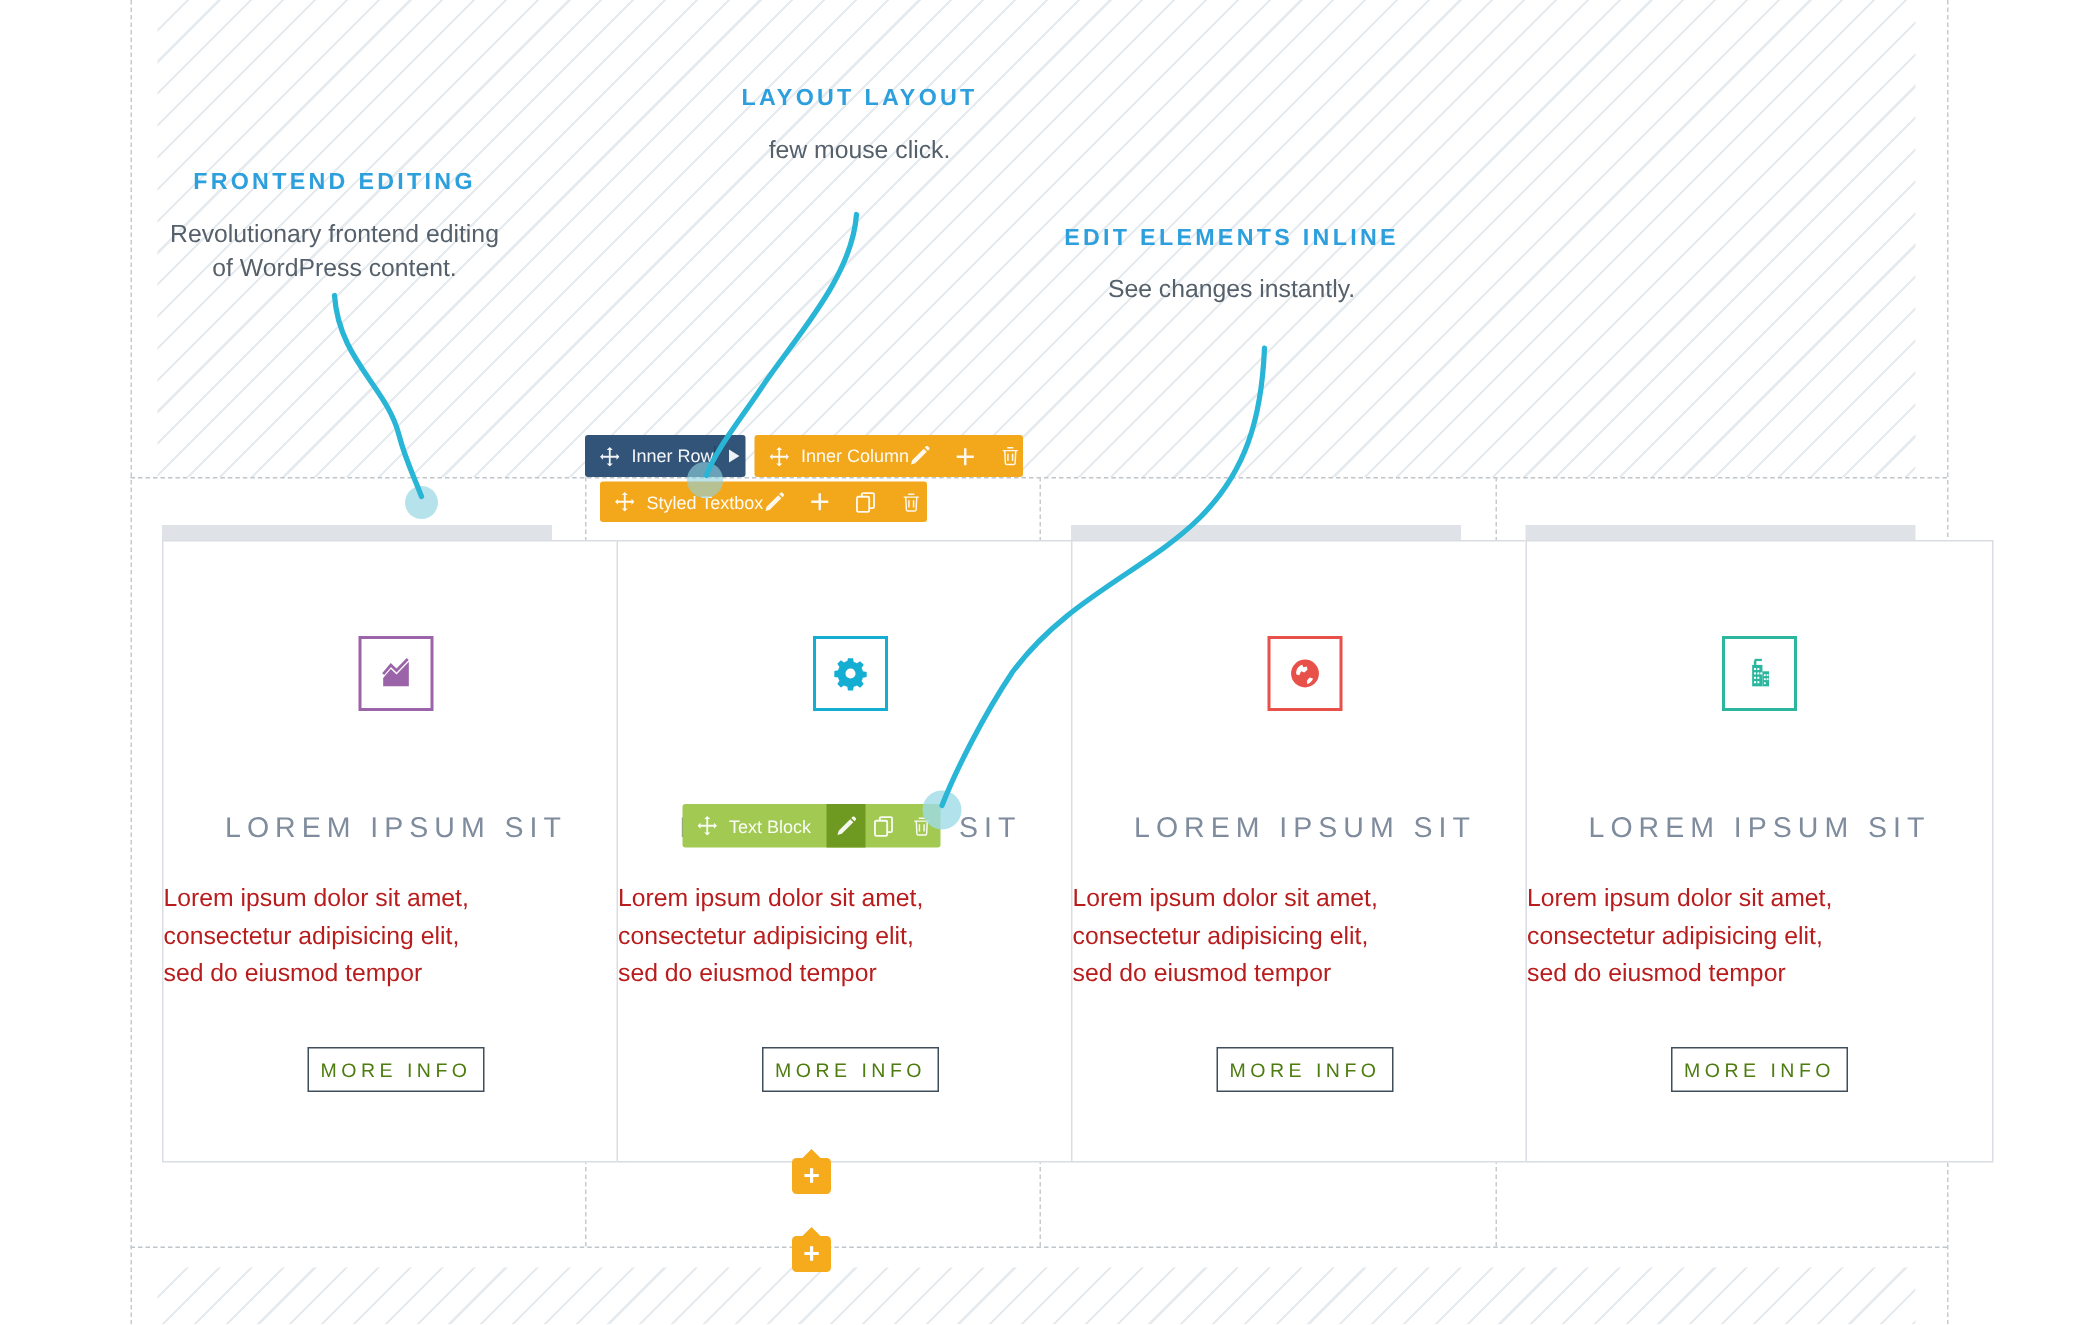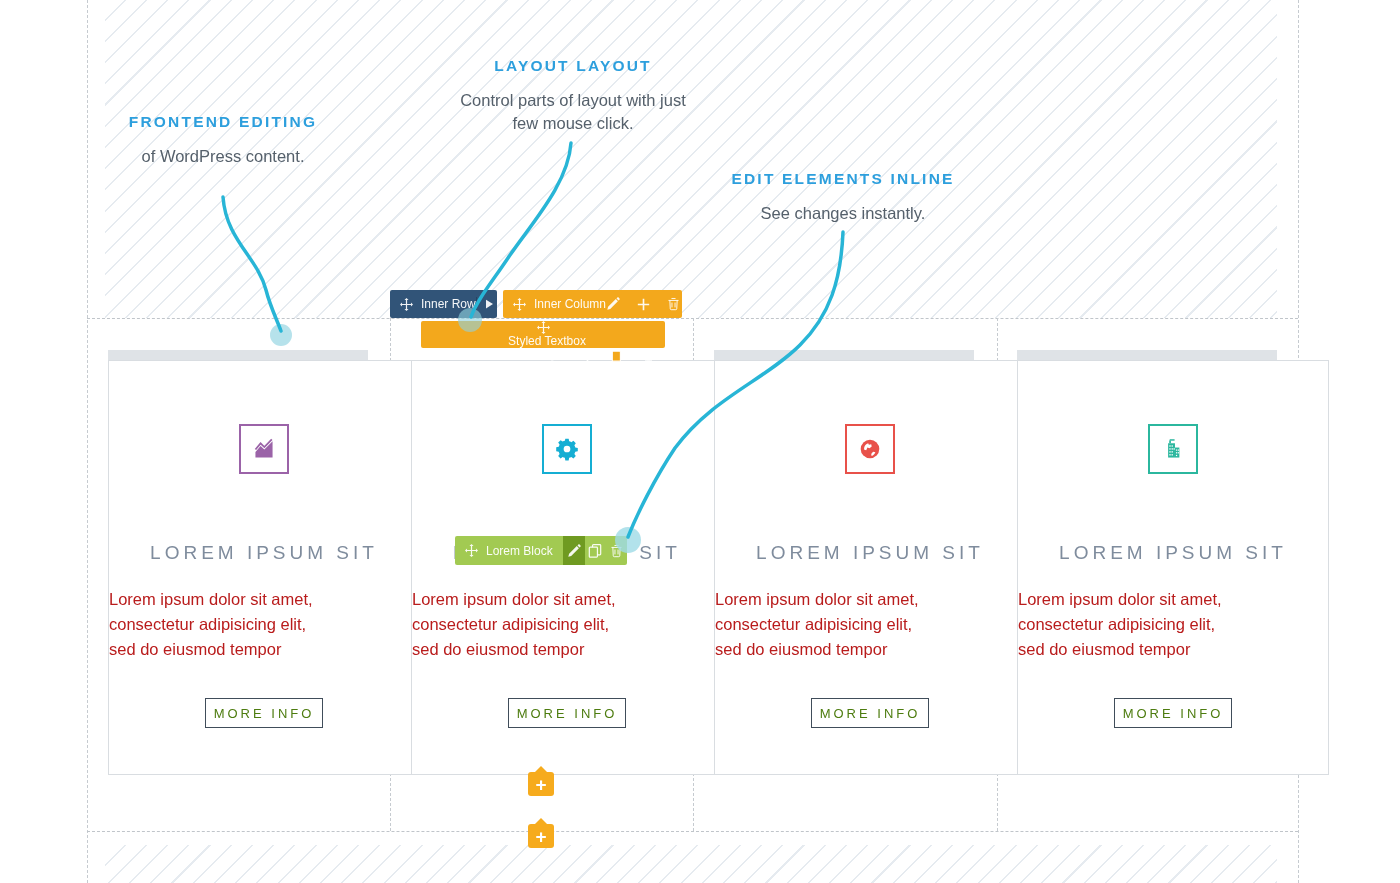--- a/index.html
+++ b/index.html
@@ -32,21 +32,21 @@
   .dh-top{left:87px;top:318px;width:1211px;}
   .dh-bottom{left:87px;top:831px;width:1211px;}
 
   
   .annotation{position:absolute;text-align:center;z-index:2;}
   .annotation .ann-title{color:var(--accent-blue);font-weight:bold;
       font-size:15.5px;letter-spacing:2.2px;margin-bottom:14px;}
   .annotation .ann-line{color:#55606b;font-size:16.5px;line-height:23px;}
   .ann-1{left:93px;top:113px;width:260px;}
   .ann-2{left:443px;top:57px;width:260px;}
-  .ann-3{left:683px;top:150px;width:320px;margin-top:20px;}
+  .ann-3{left:661px;top:150px;width:320px;}
 
   
   .card-topbar{position:absolute;top:350px;width:260px;height:10px;background:#dfe3e7;z-index:1;}
   .card{position:absolute;top:360px;width:312px;height:415px;background:#fff;
       border:1px solid #d9dde1;z-index:1;}
   .icon-box{position:absolute;top:63px;left:50%;margin-left:-25px;width:50px;height:50px;
       border:2px solid currentColor;display:flex;align-items:center;justify-content:center;}
   .card-title{position:absolute;top:181px;left:0;right:0;text-align:center;
       font-size:19px;font-weight:300;letter-spacing:4px;color:#7f8c9d;white-space:nowrap;}
   .card-body{position:absolute;top:226px;left:0;right:0;text-align:left;
@@ -58,21 +58,21 @@
 
   
   .toolbar{position:absolute;display:flex;align-items:center;border-radius:2px;
       color:#fff;font-size:12px;z-index:5;padding:0 10px;}
   .toolbar .tb-label{margin-left:8px;white-space:nowrap;color:rgba(255,255,255,.95);}
   .toolbar .tb-icon{display:flex;align-items:center;justify-content:center;cursor:pointer;
       color:rgba(255,255,255,.92);}
   .tb-inner-row{left:390px;top:290px;width:107px;height:28px;background:var(--toolbar-dark-blue);}
   .tb-inner-row .tb-caret{margin-left:auto;padding-left:9px;border-left:1px solid rgba(0,0,0,.18);height:14px;}
   .tb-inner-column{left:503px;top:290px;width:179px;height:28px;background:var(--toolbar-orange);}
-  .tb-styled-textbox{left:421px;top:321px;width:244px;height:27px;background:var(--toolbar-orange);flex-direction:column;}
+  .tb-styled-textbox{left:400px;top:321px;width:218px;height:27px;background:var(--toolbar-orange);}
   .tb-text-block{left:455px;top:536px;width:172px;height:29px;background:var(--toolbar-green);padding:0;}
   .tb-text-block .tb-drag{display:flex;align-items:center;padding:0 10px;flex:1;}
   .tb-cell{height:100%;display:flex;align-items:center;justify-content:center;}
   .tb-cell-active{background:var(--toolbar-green-active);width:37px;}
   .tb-group{margin-left:auto;display:flex;align-items:center;gap:17px;}
   .tb-orange .copy-front{fill:var(--toolbar-orange);}
   .tb-green .copy-front{fill:var(--toolbar-green);}
 
   
   .overlay{position:absolute;left:0;top:0;z-index:6;pointer-events:none;}
@@ -97,25 +97,25 @@
   <div class="dash-v dv-left"></div>
   <div class="dash-v dv-right"></div>
   <div class="dash-h dh-top"></div>
   <div class="dash-h dh-bottom"></div>
   <div class="dash-v dv-c1"></div>
   <div class="dash-v dv-c2"></div>
   <div class="dash-v dv-c3"></div>
 
   <div class="annotation ann-1">
     <div class="ann-title">FRONTEND EDITING</div>
+    <div class="ann-line">Revolutionary frontend editing</div>
     <div class="ann-line">of WordPress content.</div>
   </div>
   <div class="annotation ann-2">
     <div class="ann-title">LAYOUT LAYOUT</div>
-    <div class="ann-line">Control parts of layout with just</div>
     <div class="ann-line">few mouse click.</div>
   </div>
   <div class="annotation ann-3">
     <div class="ann-title">EDIT ELEMENTS INLINE</div>
     <div class="ann-line">See changes instantly.</div>
   </div>
 
   <div class="card-topbar" style="left:108px;"></div>
   <div class="card-topbar" style="left:714px;"></div>
   <div class="card-topbar" style="left:1017px;"></div>
@@ -290,21 +290,21 @@
     </span>
   </div>
 
   <div class="toolbar tb-text-block tb-green">
     <span class="tb-drag">
       <span class="tb-icon">
           <svg width="13" height="13" viewBox="0 0 16 16">
             <path fill="currentColor" d="M8 0 L10.5 2.5 H8.75 V7.25 H13.5 V5.5 L16 8 L13.5 10.5 V8.75 H8.75 V13.5 H10.5 L8 16 L5.5 13.5 H7.25 V8.75 H2.5 V10.5 L0 8 L2.5 5.5 V7.25 H7.25 V2.5 H5.5 Z"></path>
           </svg>
         </span>
-      <span class="tb-label">Lorem Block</span>
+      <span class="tb-label">Text Block</span>
     </span>
     <span class="tb-cell tb-cell-active tb-icon">
         <svg width="14" height="14" viewBox="0 0 16 16">
           <path fill="currentColor" d="M1.5 14.5 L2.4 11.2 L11.2 2.4 L13.6 4.8 L4.8 13.6 Z M12 1.6 L13 .6 C13.4 .2 14 .2 14.4 .6 L15.4 1.6 C15.8 2 15.8 2.6 15.4 3 L14.4 4 Z"></path>
         </svg>
       </span>
     <span class="tb-cell tb-icon" style="width:34px;">
         <svg width="14" height="14" viewBox="0 0 16 16">
           <g fill="none" stroke="currentColor" stroke-width="1.4">
             <rect x="5.2" y="0.8" width="9.3" height="11.5" rx="1"></rect>

